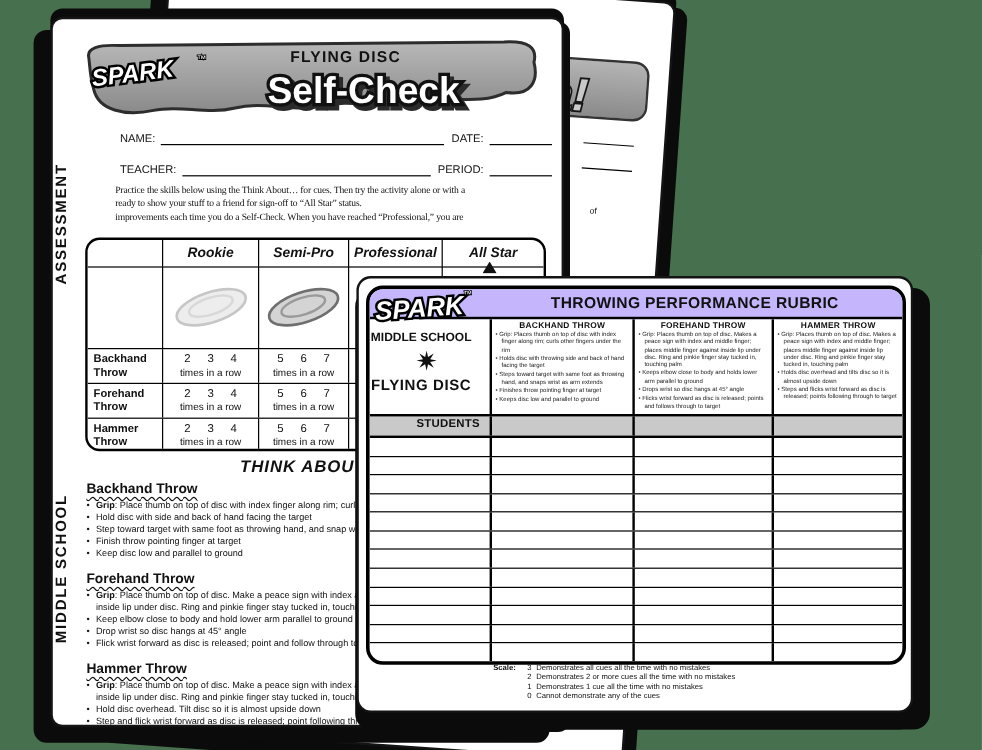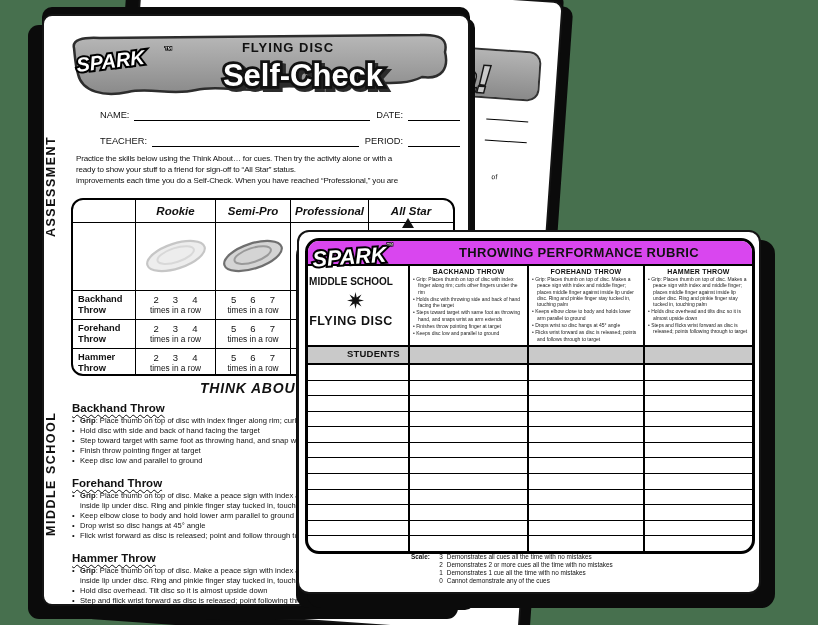--- a/index.html
+++ b/index.html
@@ -24,21 +24,21 @@
   .vlabel.top{top:100px;height:140px;}
   .vlabel.bot{top:368px;height:180px;}
   .banner{position:absolute;left:14px;top:16px;width:396px;height:76px;}
   .banner svg.ribbon{position:absolute;left:0;top:0;width:396px;height:74px;}
   .flydisc{position:absolute;left:150px;top:8px;width:160px;text-align:center;
            font-weight:bold;font-size:13px;letter-spacing:1px;}
   .fieldrow{position:absolute;left:56px;width:360px;display:flex;align-items:flex-start;font-size:9.3px;}
   .fieldrow .lbl{white-space:nowrap;}
   .fieldrow .wline{flex:1;border-bottom:1.1px solid #000;margin:0 6px 1px 5px;height:10px;}
   .fieldrow .wline.short{flex:0 0 52px;margin-right:0;}
-  .instr{position:absolute;left:32px;top:138px;font-size:8px;line-height:10.8px;letter-spacing:-0.15px;white-space:nowrap;}
+  .instr{position:absolute;left:52px;top:138px;font-size:8px;line-height:10.8px;letter-spacing:-0.15px;white-space:nowrap;font-family:Liberation Serif, serif;}
   .sc-table{position:absolute;left:27px;top:182px;width:380px;height:174px;border:2.5px solid #000;
             border-radius:12px;overflow:hidden;font-size:9px;}
   .sc-row{display:grid;grid-template-columns:62px 80px 75px 78px 1fr;}
   .sc-row>div{border-left:1.8px solid #000;position:relative;}
   .sc-row>div:first-child{border-left:none;}
   .sc-hrow{height:22px;text-align:center;}
   .sc-hrow>div{display:flex;align-items:center;justify-content:center;
                font-style:italic;font-weight:bold;font-size:11.5px;}
   .sc-drow{height:68px;border-top:0;}
   .sc-drow>div{display:flex;align-items:center;justify-content:center;}
@@ -58,21 +58,21 @@
          text-decoration-style:wavy;text-decoration-thickness:1px;text-underline-offset:2px;display:inline-block;}
   .sec-line{font-size:7.6px;line-height:10px;white-space:nowrap;}
   .sec-line .dot{display:inline-block;width:8px;}
   .sec-line.cont{padding-left:8px;}
   
   .rb-frame{position:absolute;left:6px;top:6px;width:444px;height:310px;border:3px solid #000;
             border-radius:14px;overflow:hidden;display:flex;flex-direction:column;}
   .rb-cols{display:grid;grid-template-columns:100px 119px 116px 1fr;}
   .rb-cols>div{border-left:2px solid #000;}
   .rb-cols>div:first-child{border-left:none;}
-  .rb-head{height:23px;background:#d946ef;border-bottom:2px solid #000;position:relative;flex:none;}
+  .rb-head{height:23px;background:#c4b5fd;border-bottom:2px solid #000;position:relative;flex:none;}
   .rb-title{position:absolute;left:100px;right:2px;top:4px;text-align:center;
             font-weight:bold;font-size:13px;letter-spacing:0.3px;}
   .rb-cues{height:79px;flex:none;}
   .rb-cue{padding:2px 3px;}
   .rb-cue-t{text-align:center;font-weight:bold;font-size:7px;letter-spacing:0.2px;margin-bottom:1px;}
   .rb-cue-li{font-size:5px;line-height:6.3px;color:#222;padding-left:5px;text-indent:-5px;margin-bottom:1px;}
   .rb-stubar{height:16px;background:#c9c9c9;border-top:2px solid #000;border-bottom:2px solid #000;flex:none;}
   .rb-stubar .stu{font-weight:bold;font-size:9.5px;padding:1px 0 0 5px;letter-spacing:0.2px;margin-left:34px;}
   .rb-rows{flex:1;display:flex;flex-direction:column;}
   .rb-row{flex:1;border-bottom:1.6px solid #000;}

